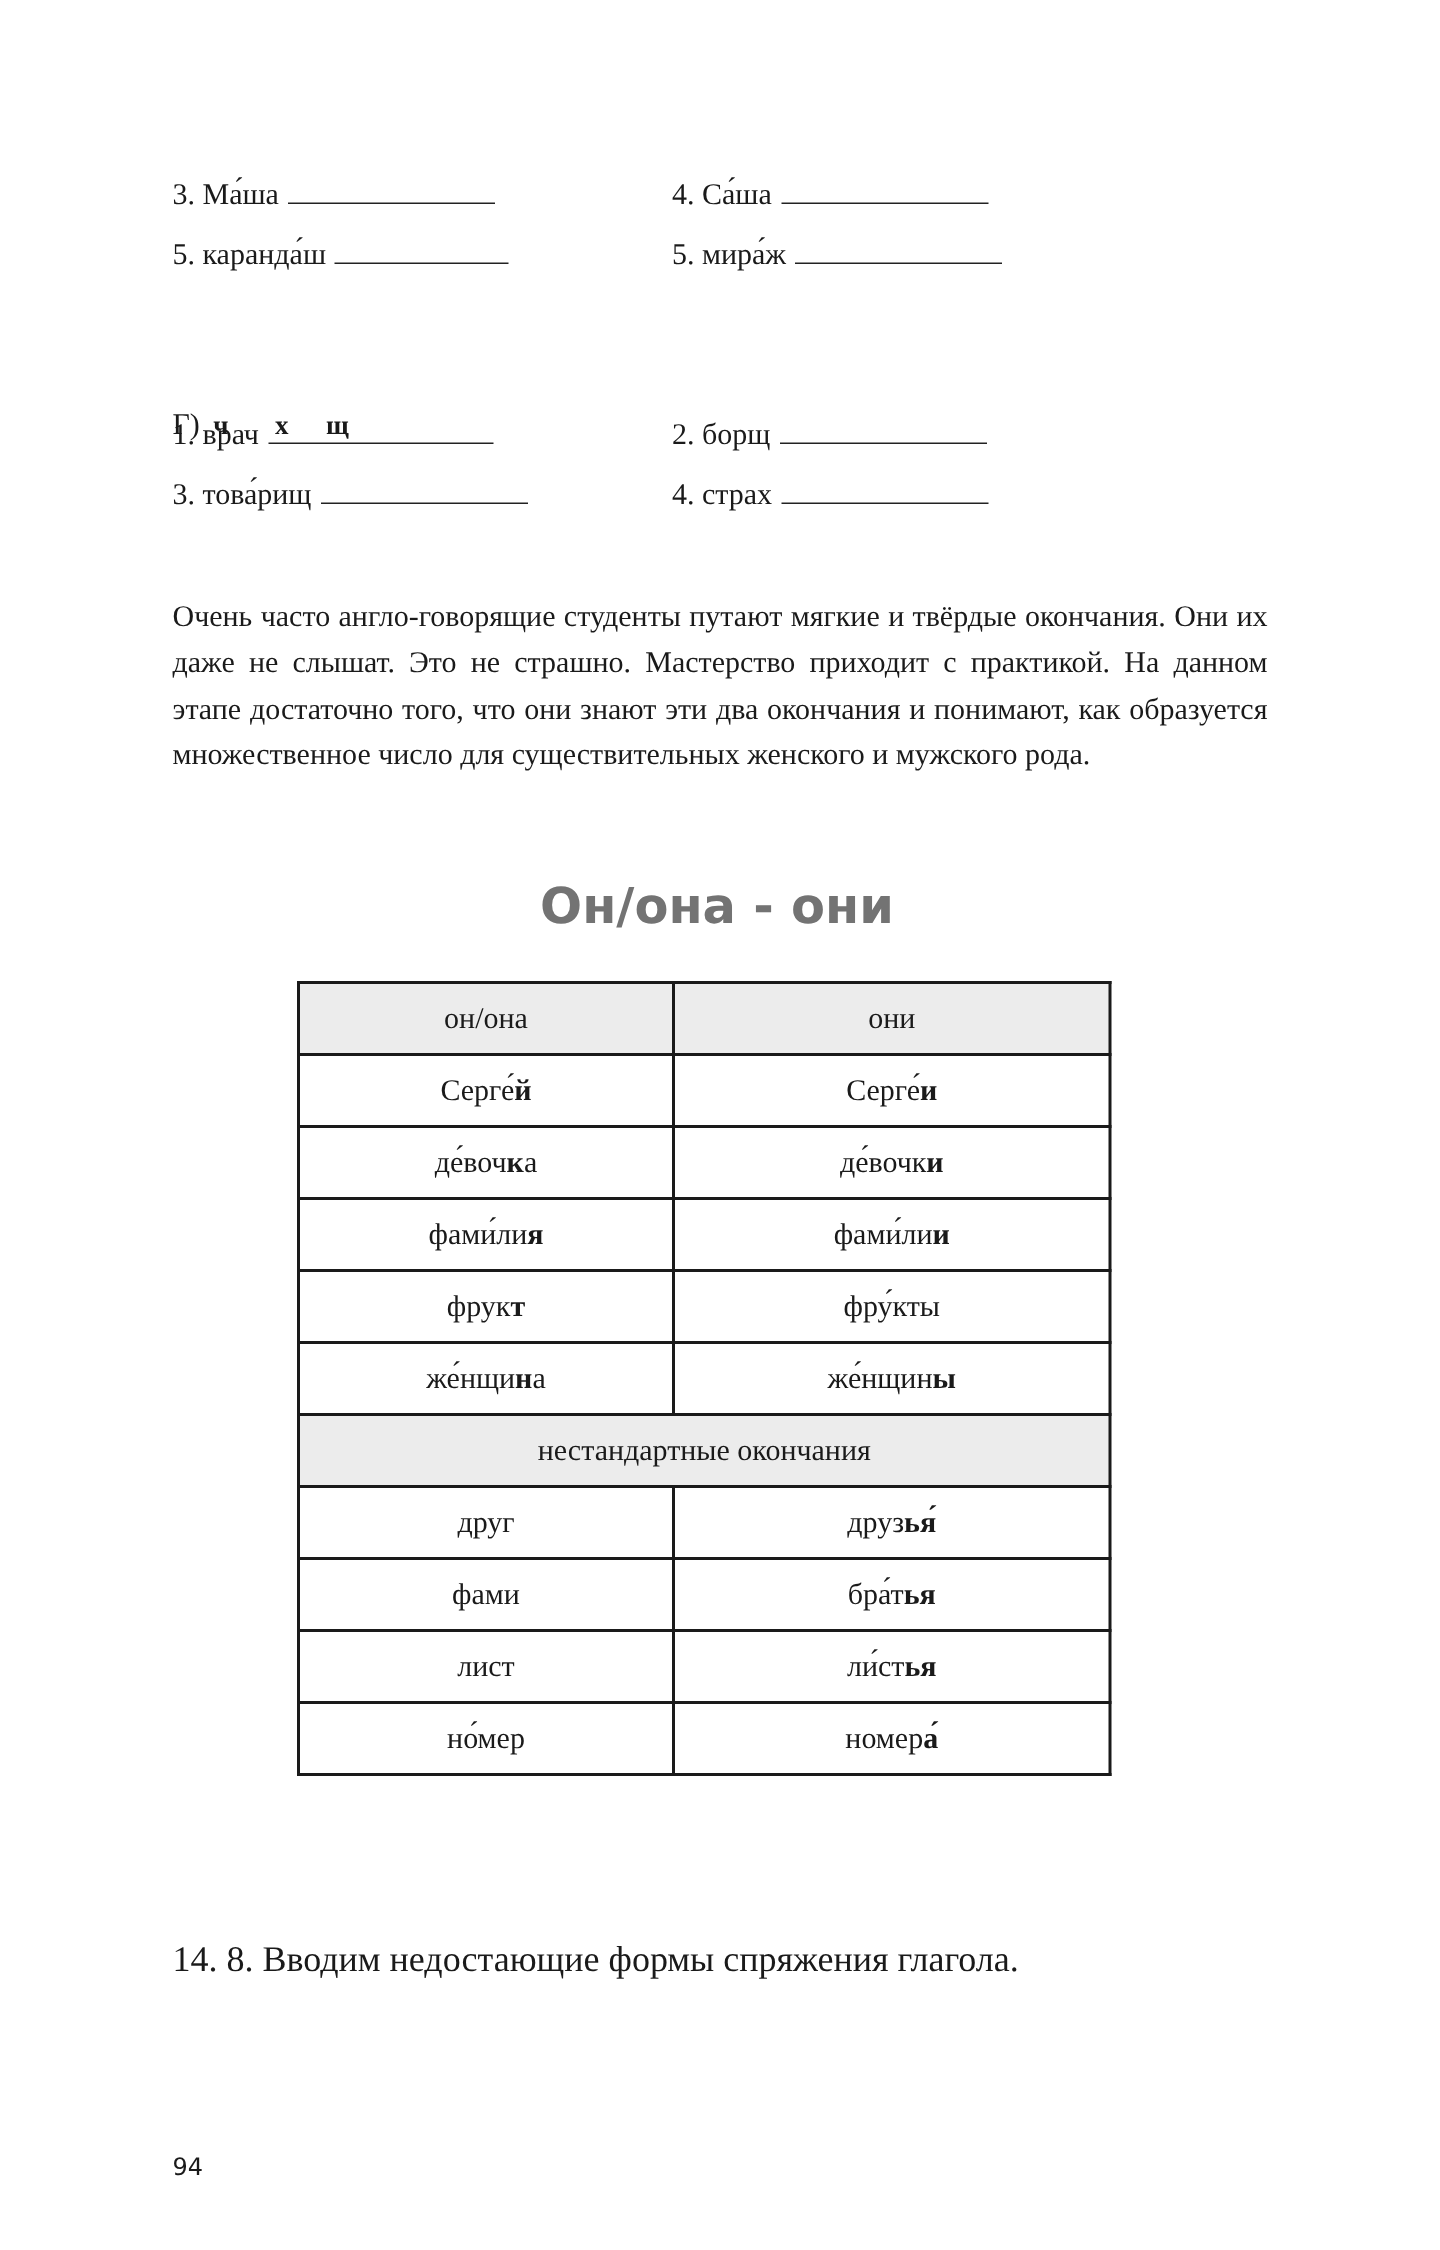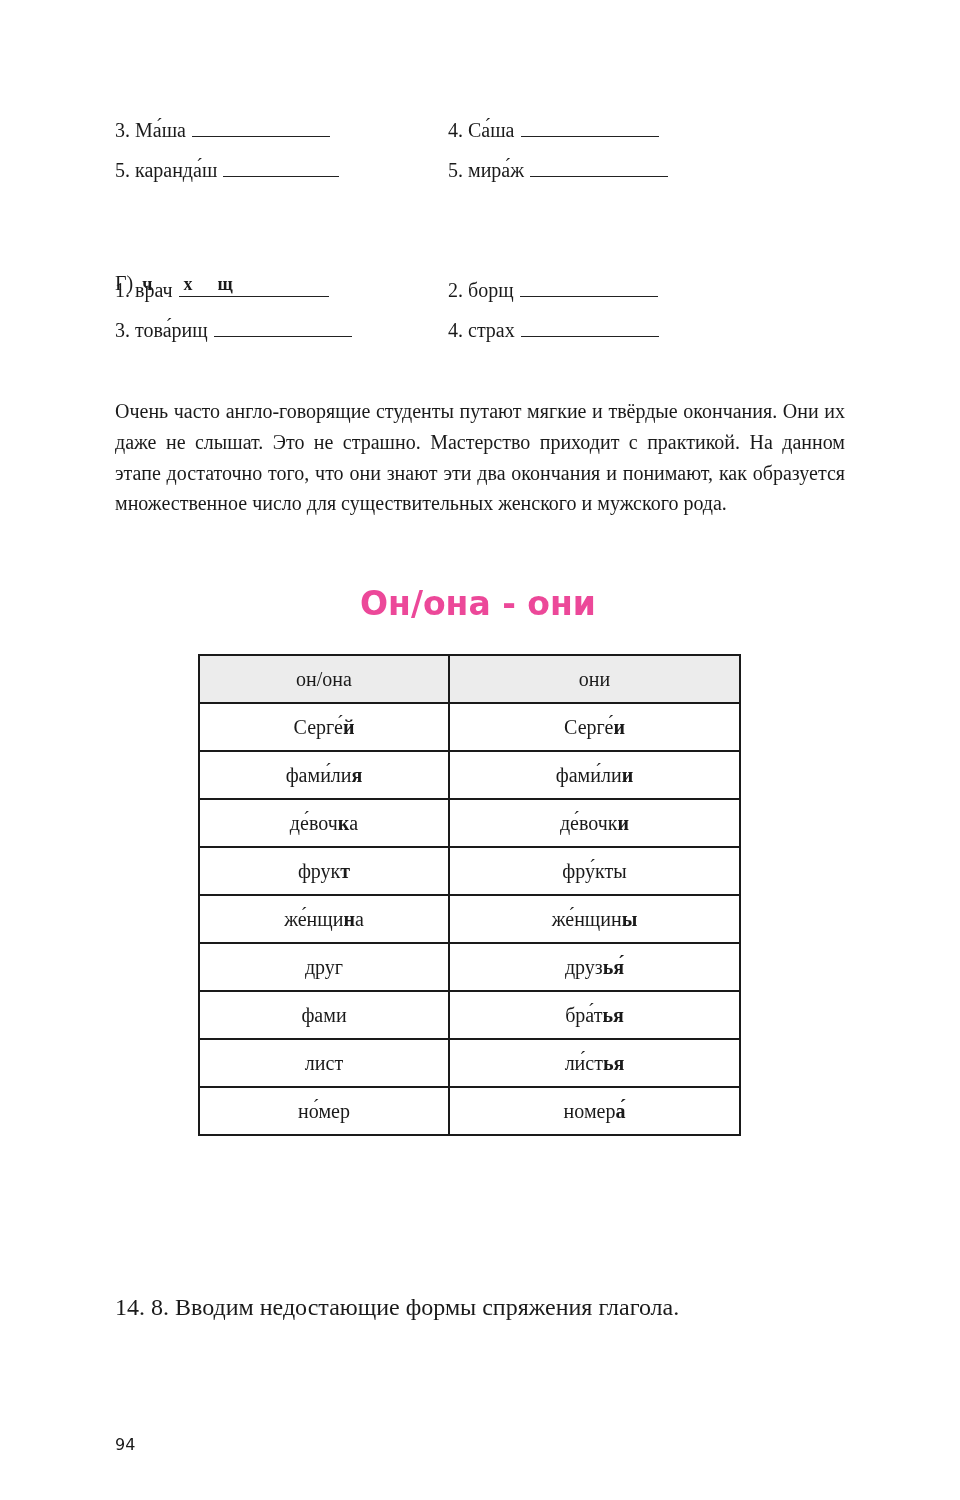--- a/index.html
+++ b/index.html
@@ -3,21 +3,21 @@
 <meta charset="utf-8">
 <style>
   html, body { margin:0; padding:0; background:#ffffff; }
   body { width:960px; height:1500px; position:relative; overflow:hidden; color:#1a1a1a;
          font-family:"Liberation Serif", "DejaVu Serif", serif; }
   .abs { position:absolute;text-align:right; }
   .ex { font-size:20px; line-height:24px; white-space:nowrap; }
   .blank { display:inline-block; border-bottom:1px solid #222; height:17px; vertical-align:baseline; margin-left:6px; }
   .para { left:115px; top:396px; width:730px; font-size:20px; line-height:30.8px; text-align:justify; }
   .title { left:0; width:956px; top:582px; text-align:center; font-family:"DejaVu Sans", "Liberation Sans", sans-serif;
-           font-weight:bold; font-size:33px; line-height:44px; color:#ec4899; }
+           font-weight:bold; font-size:33px; line-height:44px; color:#737373; }
   table.forms { position:absolute; left:198px; top:654px; width:543px; border-collapse:collapse;padding-left:48px; }
   table.forms td { border:2px solid #1a1a1a; height:46px; text-align:center; font-size:20px; padding:0; }
   table.forms td.c1 { width:248px; }
   table.forms tr.hdr td { background:#ececec; }
   .b { font-weight:bold; }
   .task { left:115px; top:1294px; font-size:24px; line-height:26px; }
   .pageno { left:115px; top:1432px; font-family:"DejaVu Sans", "Liberation Sans", sans-serif; font-size:16px; line-height:26px; }
 </style>
 </head>
 <body>
@@ -62,34 +62,37 @@
   <tbody>
       <tr class="hdr">
     <td class="c1">он/она</td>
     <td>они</td>
   </tr>
   <tr>
     <td class="c1"><span>Серге́</span><span class="b">й</span><span></span></td>
     <td><span>Серге́</span><span class="b">и</span><span></span></td>
   </tr>
   <tr>
+    <td class="c1"><span>де́воч</span><span class="b">к</span><span>а</span></td>
+    <td><span>де́вочк</span><span class="b">и</span><span></span></td>
+  </tr>
+  <tr>
     <td class="c1"><span>фами́ли</span><span class="b">я</span><span></span></td>
     <td><span>фами́ли</span><span class="b">и</span><span></span></td>
-  </tr>
-  <tr>
-    <td class="c1"><span>де́воч</span><span class="b">к</span><span>а</span></td>
-    <td><span>де́вочк</span><span class="b">и</span><span></span></td>
   </tr>
   <tr>
     <td class="c1"><span>фрук</span><span class="b">т</span><span></span></td>
     <td><span>фру́кты</span><span class="b"></span><span></span></td>
   </tr>
   <tr>
     <td class="c1"><span>же́нщи</span><span class="b">н</span><span>а</span></td>
     <td><span>же́нщин</span><span class="b">ы</span><span></span></td>
+  </tr>
+  <tr class="hdr">
+    <td colspan="2">нестандартные окончания</td>
   </tr>
   <tr>
     <td class="c1"><span>друг</span><span class="b"></span><span></span></td>
     <td><span>друз</span><span class="b">ья́</span><span></span></td>
   </tr>
   <tr>
     <td class="c1"><span>фами</span><span class="b"></span><span></span></td>
     <td><span>бра́т</span><span class="b">ья</span><span></span></td>
   </tr>
   <tr>

